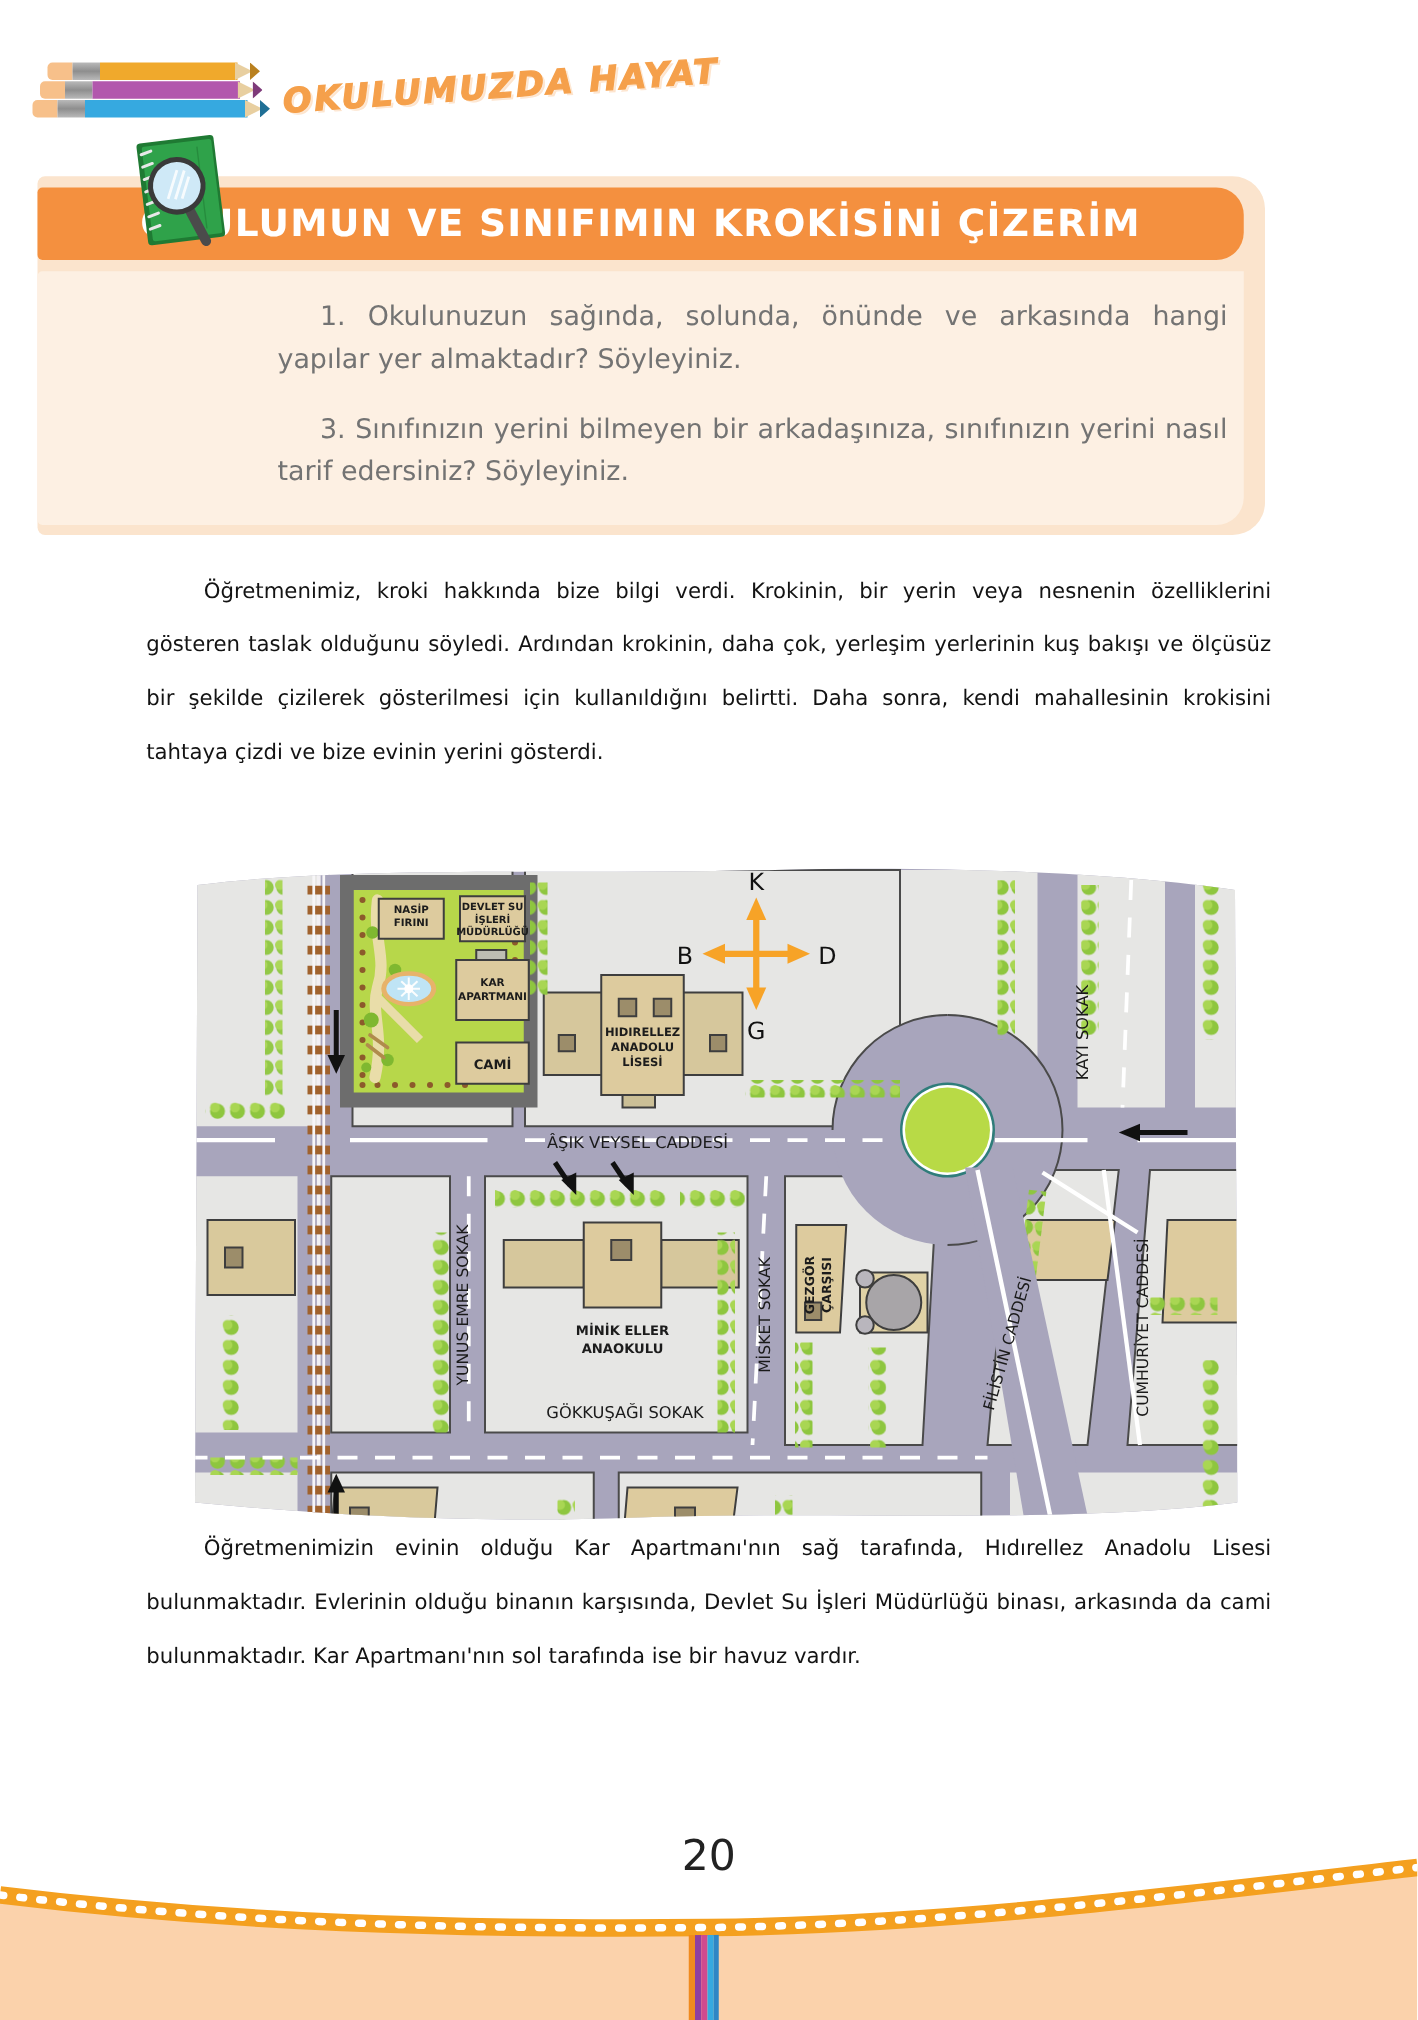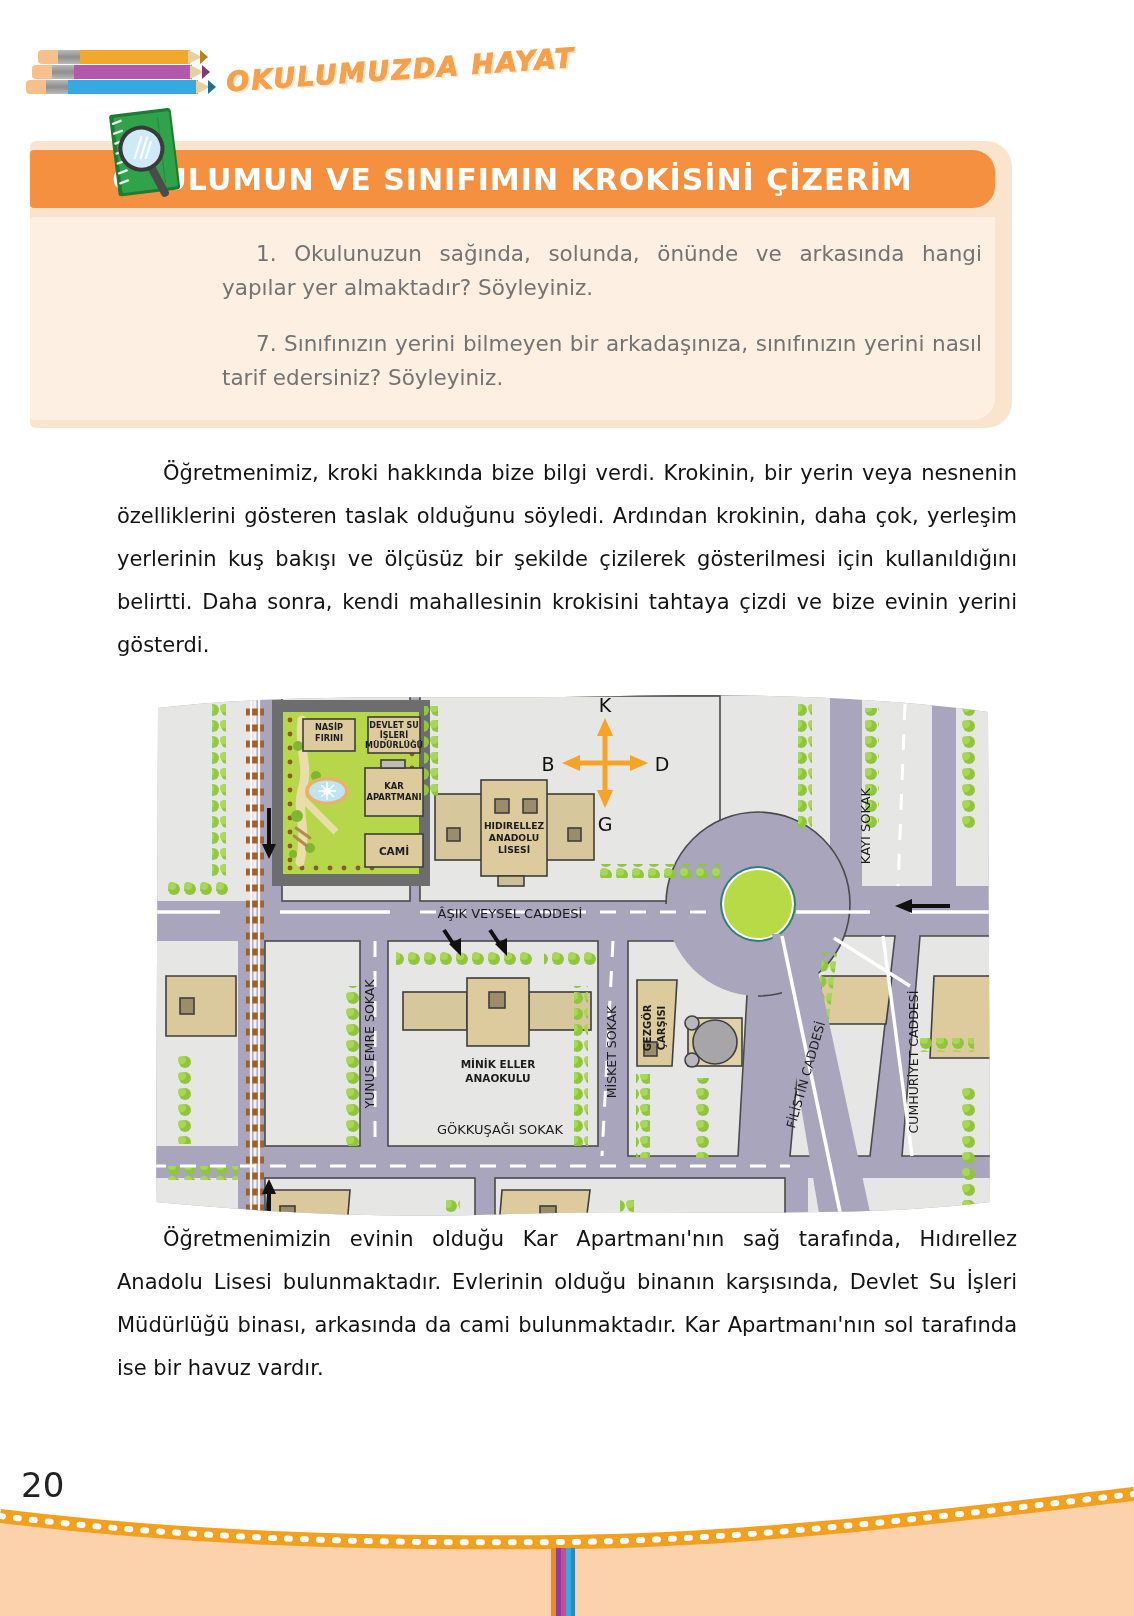--- a/index.html
+++ b/index.html
@@ -74,35 +74,35 @@
     text-align:justify;
   }
   #q1 { top:237px; }
   #q2 { top:327px; }
   .q-indent { display:inline-block; width:34px; }
 
   
   .para {
     position:absolute; left:117px; width:900px;
     font-family:"DejaVu Sans", sans-serif;
-    font-size:21px; line-height:43px; color:#131313;
+    font-size:17px; line-height:43px; color:#131313;
     text-align:justify; text-justify:inter-word;
   }
   #para-1 { top:452px; }
   #para-2 { top:1218px; }
   .p-indent { display:inline-block; width:46px; }
 
   
   #map { position:absolute; left:150px; top:686px; width:845px; height:545px; }
   #map svg { display:block; }
 
   
   #page-number {
-    position:absolute; left:0; right:0; top:1465px; text-align:left;
-    font-family:"DejaVu Sans", sans-serif; font-size:34px; color:#222;margin-left:21px;
+    position:absolute; left:0; right:0; top:1465px; text-align:center;
+    font-family:"DejaVu Sans", sans-serif; font-size:34px; color:#222;
   }
   #footer { position:absolute; left:0; bottom:0; width:1134px; height:130px; }
 </style>
 </head>
 <body>
 
 <div id="kicker-row">
   <div class="pencil" id="p1">
     <span class="eraser"></span>
       <span class="ferrule"></span>
@@ -159,21 +159,21 @@
         <line x1="38" y1="51" x2="55" y2="34"></line>
       <line x1="43" y1="53" x2="56" y2="40"></line>
     </g>
   </g>
 </svg>
 
 <p class="q-text" id="q1">
   <span class="q-indent"></span><span>1. Okulunuzun sağında, solunda, önünde ve arkasında hangi yapılar yer almaktadır? Söyleyiniz.</span>
 </p>
 <p class="q-text" id="q2">
-  <span class="q-indent"></span><span>7. Sınıfınızın yerini bilmeyen bir arkadaşınıza, sınıfınızın yerini nasıl tarif edersiniz? Söyleyiniz.</span>
+  <span class="q-indent"></span><span>3. Sınıfınızın yerini bilmeyen bir arkadaşınıza, sınıfınızın yerini nasıl tarif edersiniz? Söyleyiniz.</span>
 </p>
 
 <p class="para" id="para-1">
   <span class="p-indent"></span><span>Öğretmenimiz, kroki hakkında bize bilgi verdi. Krokinin, bir yerin veya nesnenin özelliklerini gösteren taslak olduğunu söyledi. Ardından krokinin, daha çok, yerleşim yerlerinin kuş bakışı ve ölçüsüz bir şekilde çizilerek gösterilmesi için kullanıldığını belirtti. Daha sonra, kendi mahallesinin krokisini tahtaya çizdi ve bize evinin yerini gösterdi.</span>
 </p>
 
 <div id="map">
 <svg viewBox="0 0 845 545" width="845" height="545">
   <defs>
     <clipPath id="mapclip">

